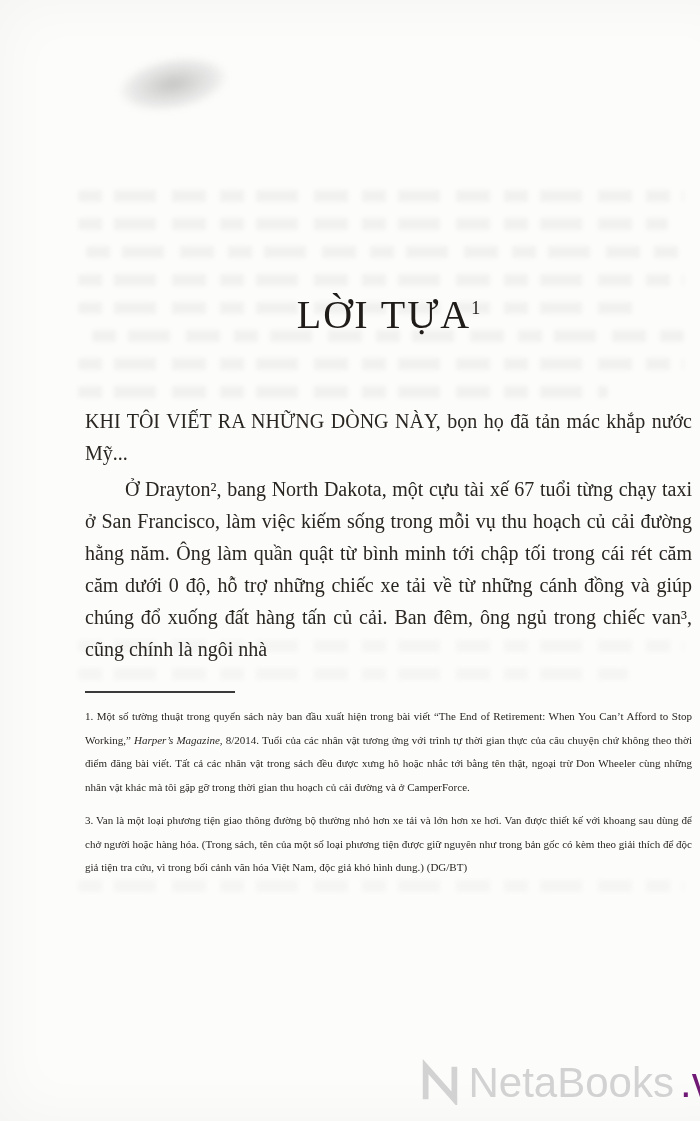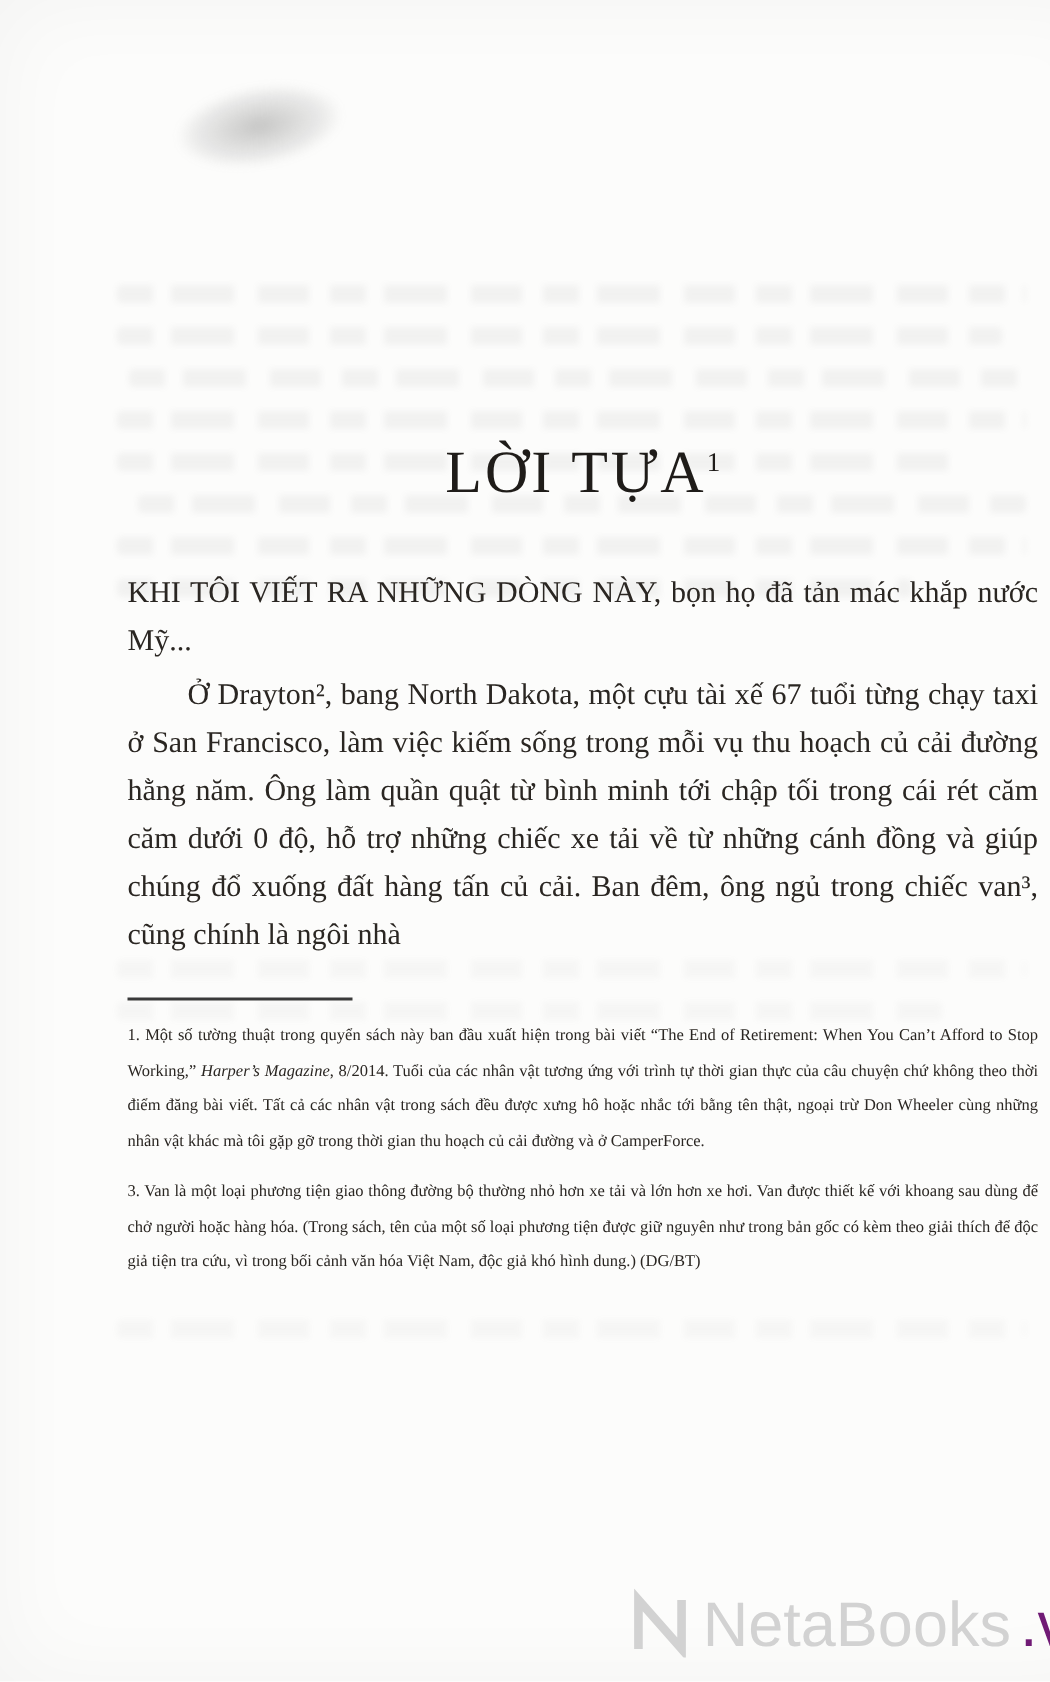--- a/index.html
+++ b/index.html
@@ -34,21 +34,21 @@
     filter:blur(3px);transform:rotate(-10deg);
   }
   
   .content{position:absolute;left:85px;right:56px;top:0;z-index:2;}
   .title{
     margin:282px 0 0 0;
     font-size:40px;line-height:52px;font-weight:normal;
     text-align:center;letter-spacing:2px;color:#1f1c19;
   }
   .title sup{font-size:18px;letter-spacing:0;}
-  .body-block{margin-top:38px;}
+  .body-block{margin-top:64px;}
   .body-para{
     margin:0;font-size:20px;line-height:32px;text-align:justify;
     text-justify:inter-word;
   }
   .body-para.indent{text-indent:40px;margin-top:4px;font-family:Liberation Serif, serif;}
   .fn-rule{
     border:none;border-top:2px solid var(--rule);
     width:150px;margin:26px 0 12px 0;
   }
   .footnote{

